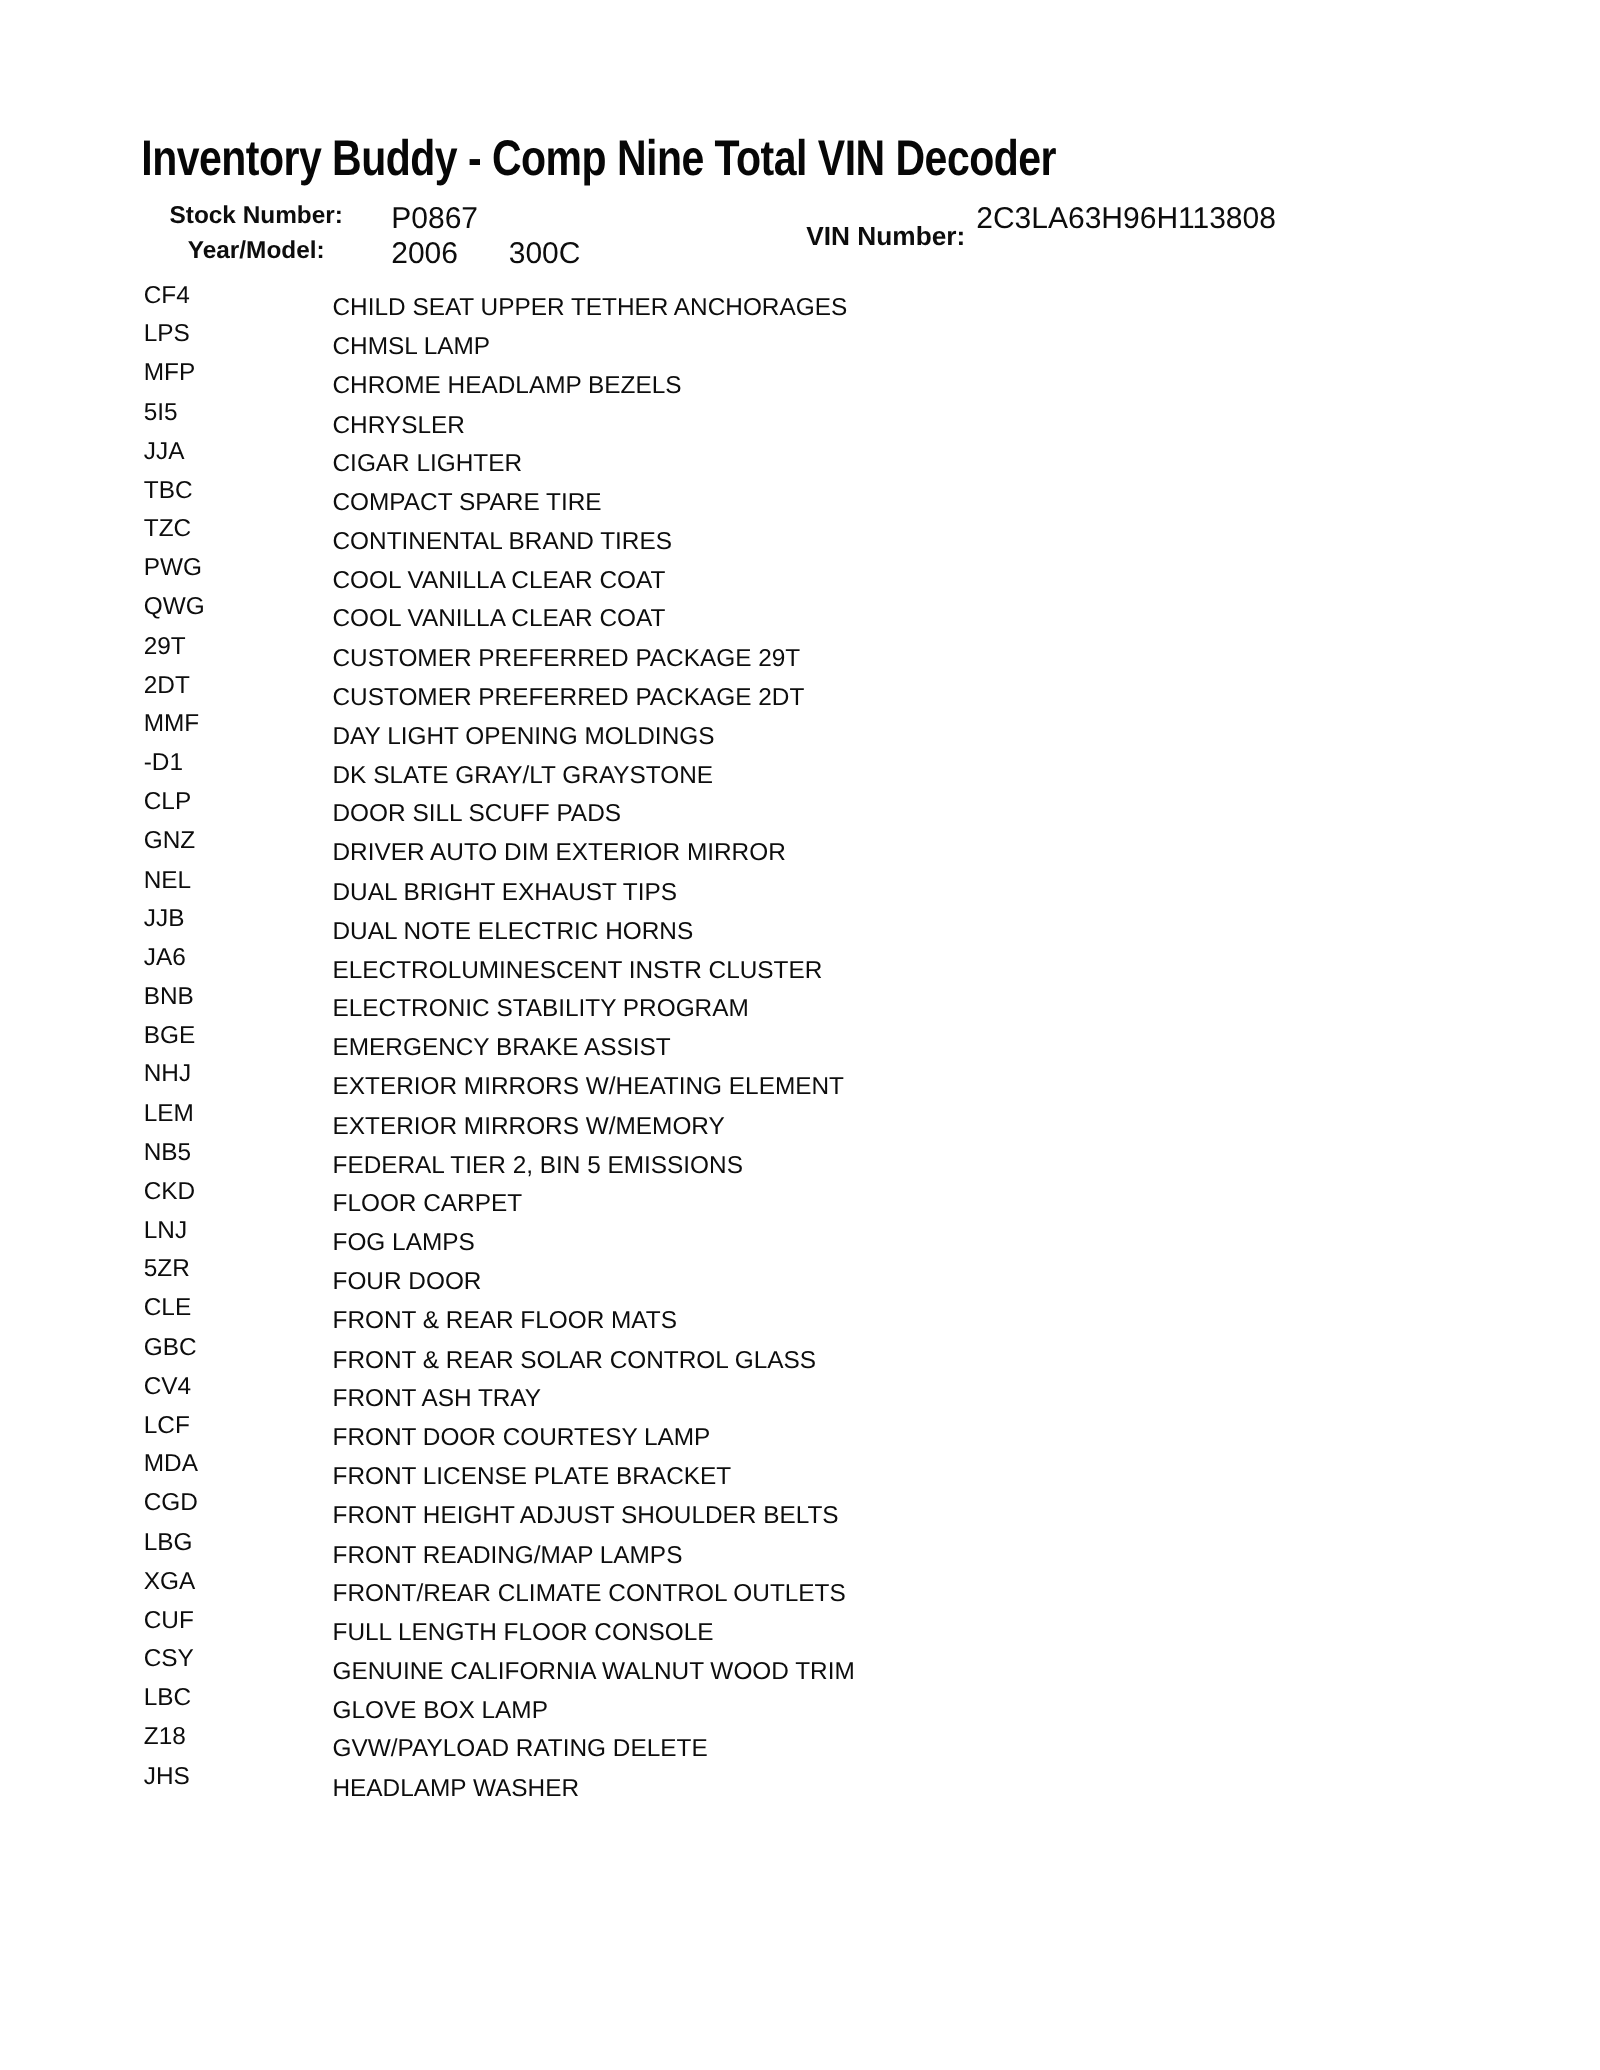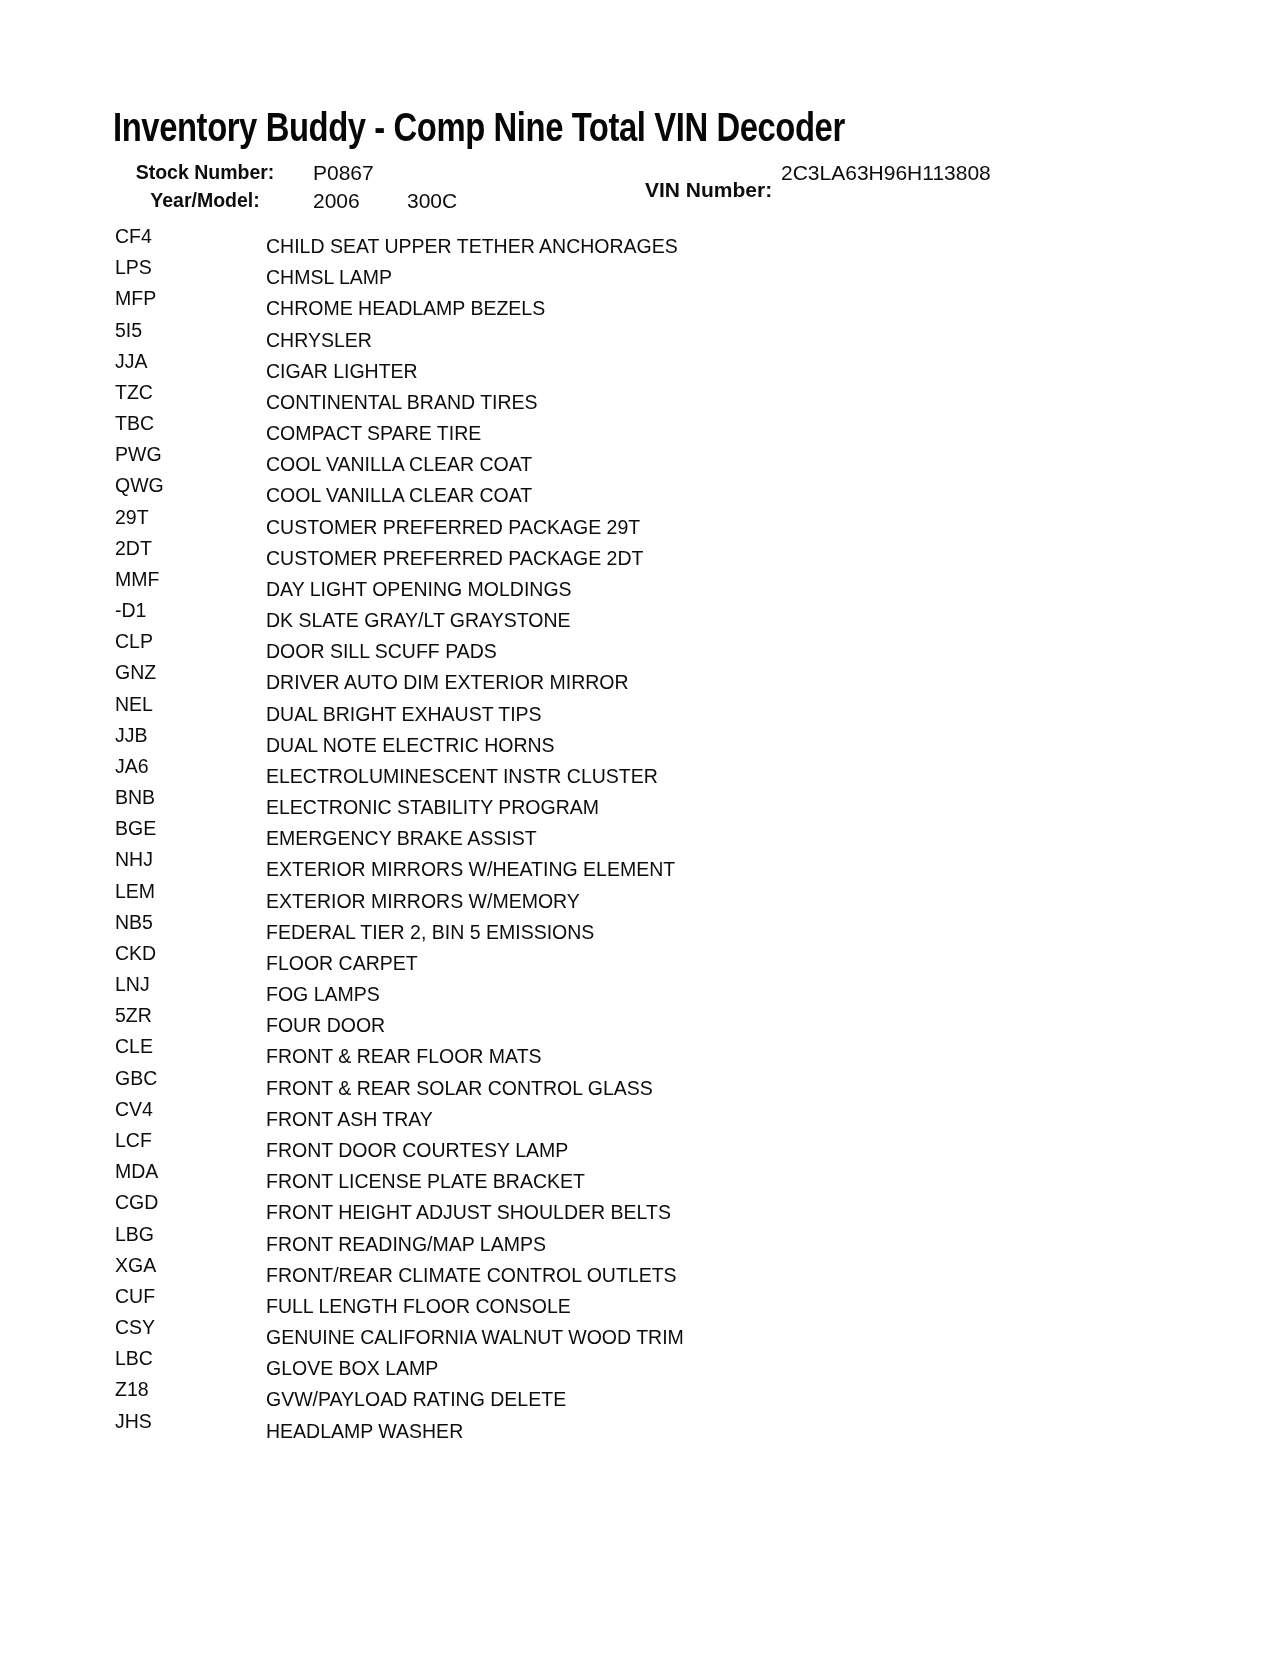--- a/index.html
+++ b/index.html
@@ -38,21 +38,21 @@
     width: 192px;
     text-align: center;
     font-size: 19.5px;
     font-weight: bold;
     white-space: nowrap;
   }
   .meta-label.stock { top: 161px; }
   .meta-label.yearmodel { top: 189px; }
   .meta-value {
     position: absolute;
-    font-size: 21px;
+    font-size: 24px;
     white-space: nowrap;
   }
   .stock-value { left: 313px; top: 161px; }
   .vin-label {
     position: absolute;
     left: 645px;
     top: 178px;
     font-size: 21px;
     font-weight: bold;
     white-space: nowrap;
@@ -113,28 +113,28 @@
       </div>
       <div class="row">
         <span class="code">5I5</span>
         <span class="desc">CHRYSLER</span>
       </div>
       <div class="row">
         <span class="code">JJA</span>
         <span class="desc">CIGAR LIGHTER</span>
       </div>
       <div class="row">
+        <span class="code">TBC</span>
+        <span class="desc">COMPACT SPARE TIRE</span>
+      </div>
+      <div class="row">
         <span class="code">TZC</span>
         <span class="desc">CONTINENTAL BRAND TIRES</span>
       </div>
       <div class="row">
-        <span class="code">TBC</span>
-        <span class="desc">COMPACT SPARE TIRE</span>
-      </div>
-      <div class="row">
         <span class="code">PWG</span>
         <span class="desc">COOL VANILLA CLEAR COAT</span>
       </div>
       <div class="row">
         <span class="code">QWG</span>
         <span class="desc">COOL VANILLA CLEAR COAT</span>
       </div>
       <div class="row">
         <span class="code">29T</span>
         <span class="desc">CUSTOMER PREFERRED PACKAGE 29T</span>

